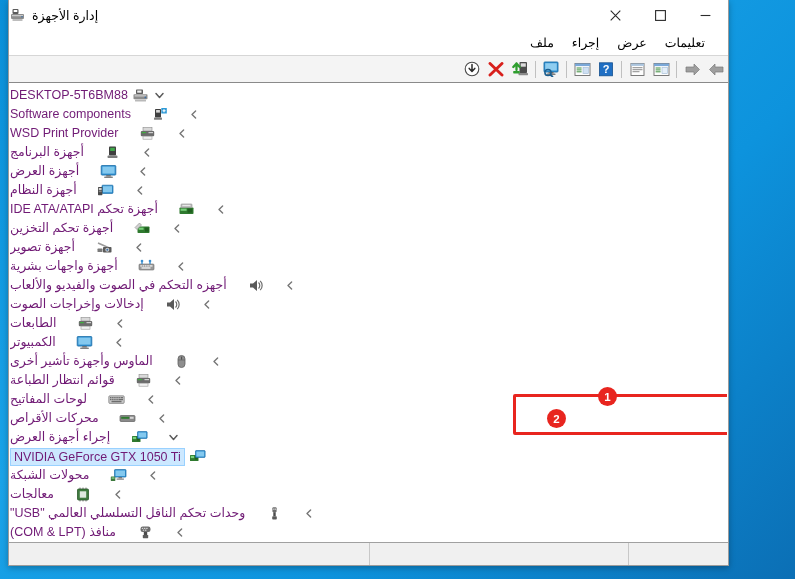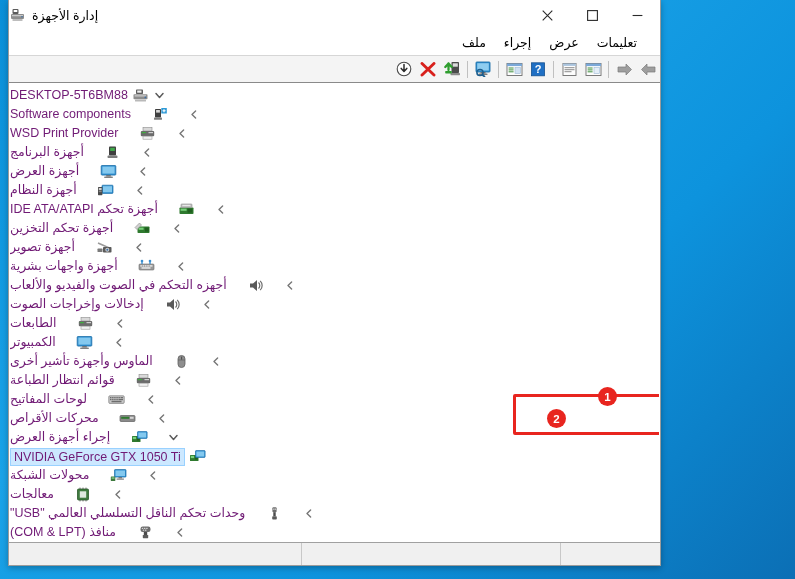--- a/index.html
+++ b/index.html
@@ -11,21 +11,21 @@
   }
   body {
     background: linear-gradient(135deg, #0a8fd8 0%, #1aa3e8 35%, #0d93dd 65%, #0b6fb5 100%);
     position: relative;
   }
 
   
   #window {
     position: absolute;
     left: 8px; top: 0px;
-    width: 653px; height: 566px;
+    width: 721px; height: 566px;
     background: #ffffff;
     border: 1px solid #9b9b9b;
     border-top: none;
     display: flex;
     flex-direction: column;
     box-shadow: 0 2px 6px rgba(0,0,0,0.28);
   }
 
   
   .titlebar {
@@ -83,20 +83,21 @@
     flex-direction: row;
     gap: 0;
     padding-right: 8px;
   }
   .menu-item {
     font-size: 12.5px;
     color: #000;
     padding: 3px 9px;
     white-space: nowrap;
     cursor: default;
+    font-family: Liberation Serif, serif;
   }
 
   
   .toolbar {
     height: 27px;
     background: #f4f4f4;
     border-bottom: 1px solid #8a8a8a;
     display: flex;
     flex-direction: row;
     align-items: center;

